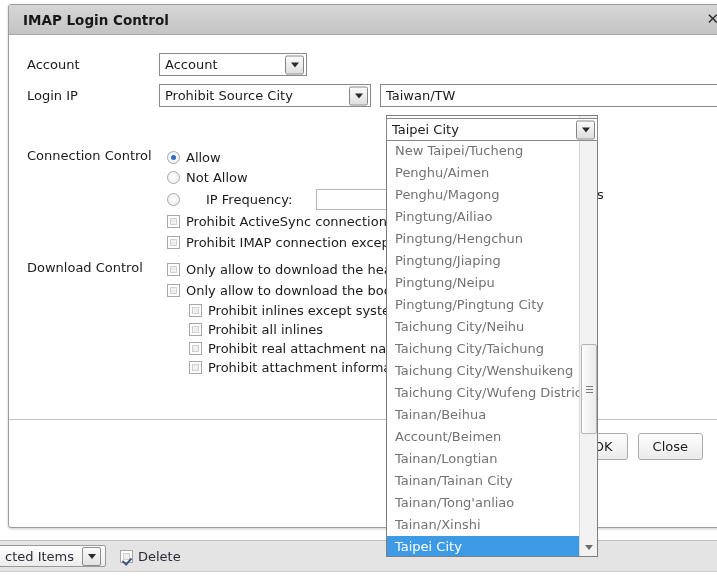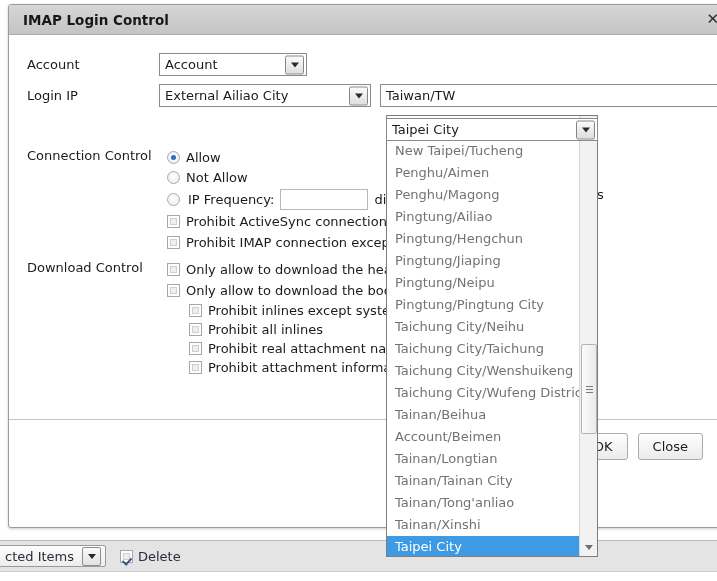--- a/index.html
+++ b/index.html
@@ -402,21 +402,21 @@
         <span>Account</span>
         <span class="arrow-box">
             <span class="tri-down"></span>
           </span>
       </div>
     </div>
 
     <div class="row" style="left:18px; top:49px;">
       <span class="lbl" style="width:132px; line-height:23px;">Login IP</span>
       <div class="sel" style="width:212px;">
-        <span>External Ailiao City</span>
+        <span>Prohibit Source City</span>
         <span class="arrow-box">
             <span class="tri-down"></span>
           </span>
       </div>
     </div>
 
     <div class="sel" style="position:absolute; left:371px; top:49px; width:372px;">
       <span>Taiwan/TW</span>
       <span class="arrow-flat">
           <span class="tri-down-gray"></span>
@@ -434,21 +434,21 @@
 
     <div style="position:absolute; left:158px; top:112px;">
       <div class="opt">
         <span class="rb checked"></span>
         <span>Allow</span>
       </div>
       <div class="opt">
         <span class="rb"></span>
         <span>Not Allow</span>
       </div>
-      <div class="opt" style="height:24px; gap:2px;align-items:center;">
+      <div class="opt" style="height:24px; gap:20px;align-items:center;">
         <span class="rb"></span>
         <span style="margin-left:6px;">IP Frequency:</span>
         <input class="txt" style="width: 88px; height: 21px; margin-left: 4px;">
         <span style="margin-left:4px;">dif</span>
       </div>
       <div class="opt" style="height:21px;">
         <span class="cb"></span>
         <span>Prohibit ActiveSync connection</span>
       </div>
       <div class="opt" style="height:21px;">

